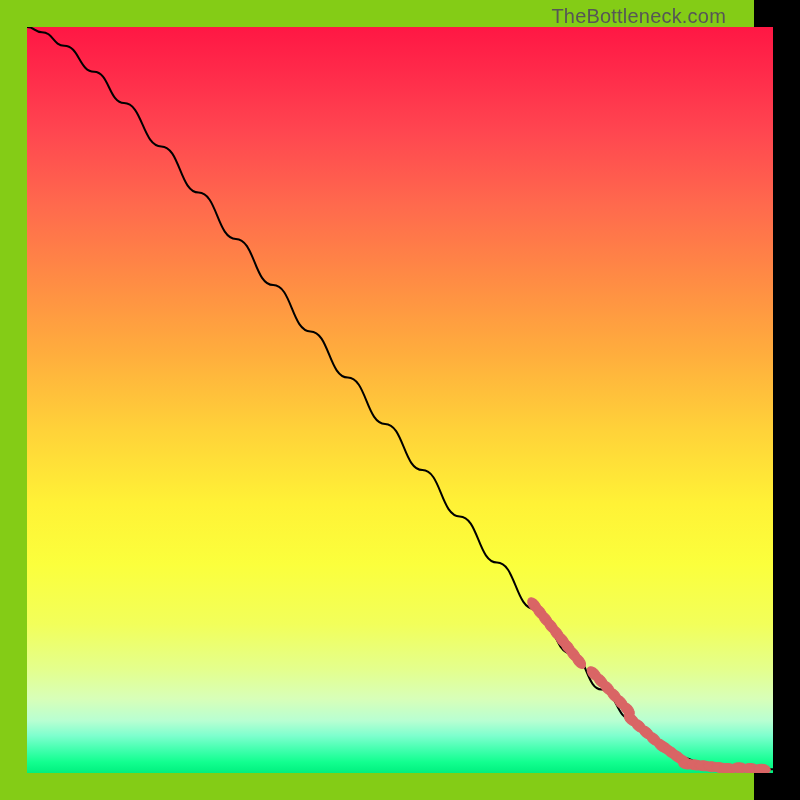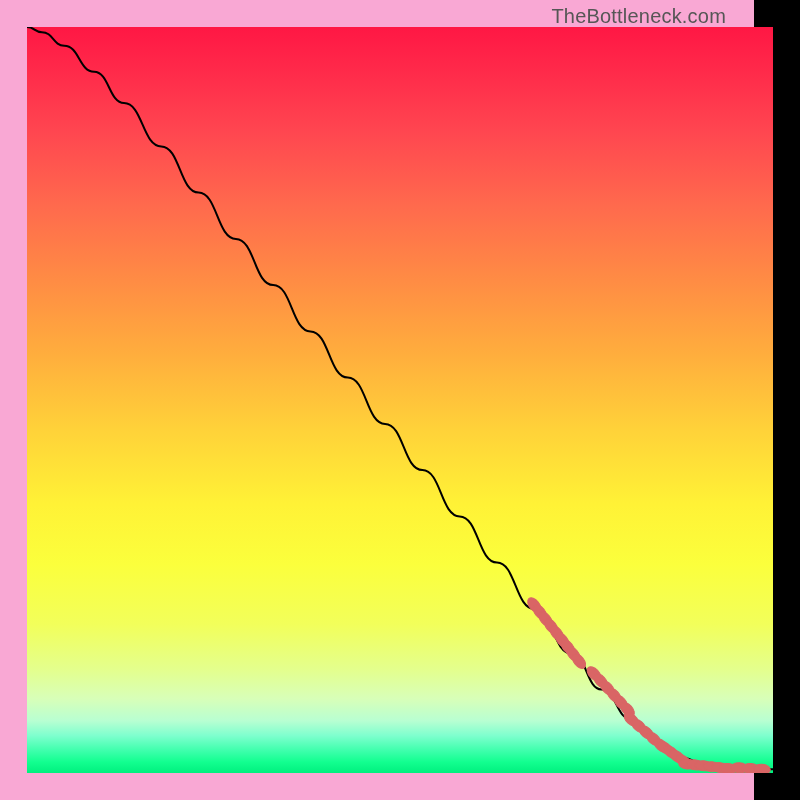--- a/index.html
+++ b/index.html
@@ -1,21 +1,21 @@
 <!DOCTYPE html>
 <html><head>
 <meta charset="utf-8">
 <style>
   * { margin: 0; padding: 0; box-sizing: border-box; }
   html, body { width: 800px; height: 800px; background: #000; overflow: hidden; }
   .stage {
     position: relative;
     width: 754px;
     height: 800px;
-    background: #f9a8d4;
+    background: #84cc16;
   }
   .plot-area {
     position: absolute;
     left: 27px;
     top: 27px;
     width: 746px;
     height: 746px;
     overflow: hidden;
   }
   .gradient-bg {

